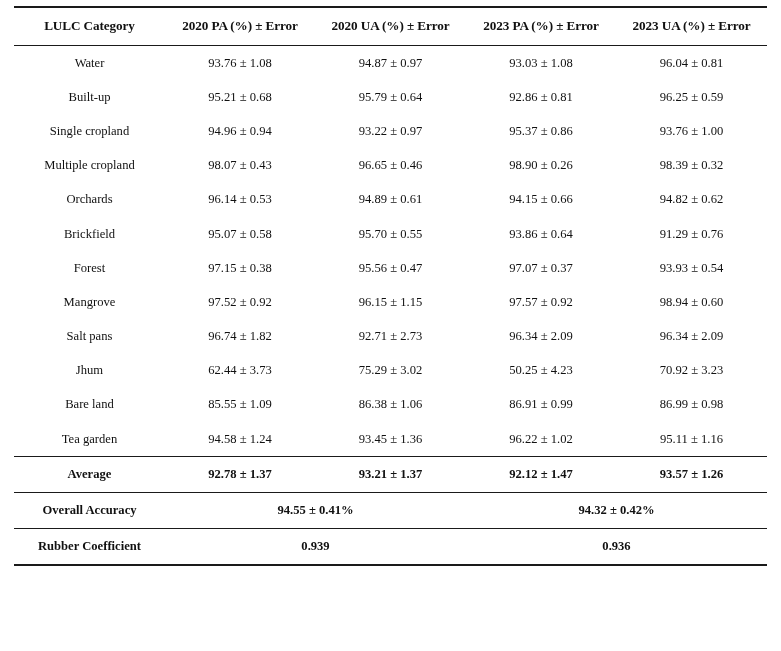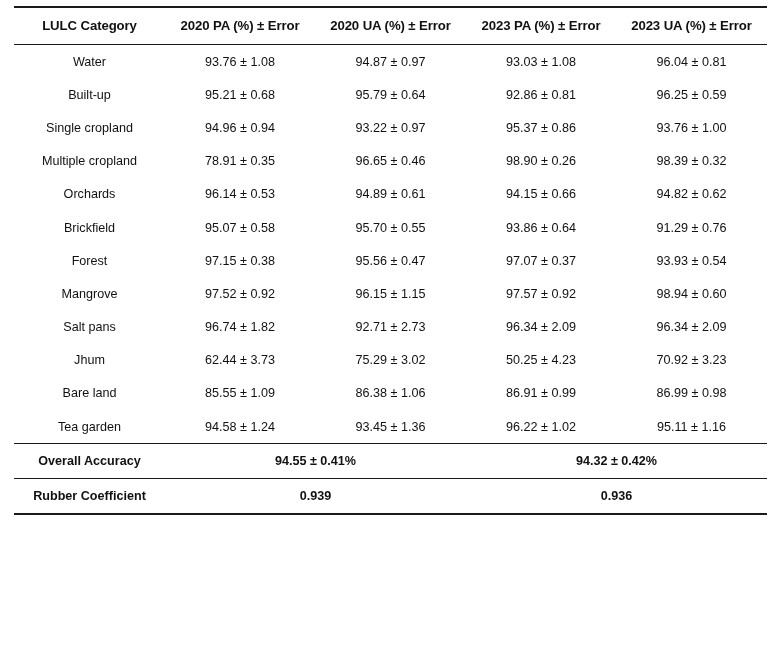--- a/index.html
+++ b/index.html
@@ -13,20 +13,21 @@
     font-family: "Liberation Sans", sans-serif;
     color: #111111;
     overflow: hidden;
   }
   .sheet {
     width: 781px;
     height: 474px;
     box-sizing: border-box;
     padding: 0 14px;
     background: #ffffff;
+    font-family: Liberation Serif, serif;
   }
   table.acc {
     width: 753px;
     border-collapse: collapse;
     table-layout: fixed;
     font-size: 12.6px;
   }
   table.acc col.c0 { width: 151px; }
   table.acc col.c1 { width: 150px; }
   table.acc col.c2 { width: 151px; }
@@ -122,21 +123,21 @@
       </tr>
       <tr class="body-row">
         <td class="cat">Single cropland</td>
         <td>94.96 ± 0.94</td>
         <td>93.22 ± 0.97</td>
         <td>95.37 ± 0.86</td>
         <td>93.76 ± 1.00</td>
       </tr>
       <tr class="body-row">
         <td class="cat">Multiple cropland</td>
-        <td>78.91 ± 0.35</td>
+        <td>98.07 ± 0.43</td>
         <td>96.65 ± 0.46</td>
         <td>98.90 ± 0.26</td>
         <td>98.39 ± 0.32</td>
       </tr>
       <tr class="body-row">
         <td class="cat">Orchards</td>
         <td>96.14 ± 0.53</td>
         <td>94.89 ± 0.61</td>
         <td>94.15 ± 0.66</td>
         <td>94.82 ± 0.62</td>
@@ -184,20 +185,27 @@
         <td>86.99 ± 0.98</td>
       </tr>
       <tr class="body-row">
         <td class="cat">Tea garden</td>
         <td>94.58 ± 1.24</td>
         <td>93.45 ± 1.36</td>
         <td>96.22 ± 1.02</td>
         <td>95.11 ± 1.16</td>
       </tr>
 
+      <tr class="avg sep-top">
+        <td class="cat">Average</td>
+        <td>92.78 ± 1.37</td>
+        <td>93.21 ± 1.37</td>
+        <td>92.12 ± 1.47</td>
+        <td>93.57 ± 1.26</td>
+      </tr>
 
       <tr class="oa line-thin">
         <td class="label">Overall Accuracy</td>
         <td class="span2" colspan="2">94.55 ± 0.41%</td>
         <td class="span2" colspan="2">94.32 ± 0.42%</td>
       </tr>
 
       <tr class="kappa line-thin bottom">
         <td class="label">Rubber Coefficient</td>
         <td class="span2" colspan="2">0.939</td>

